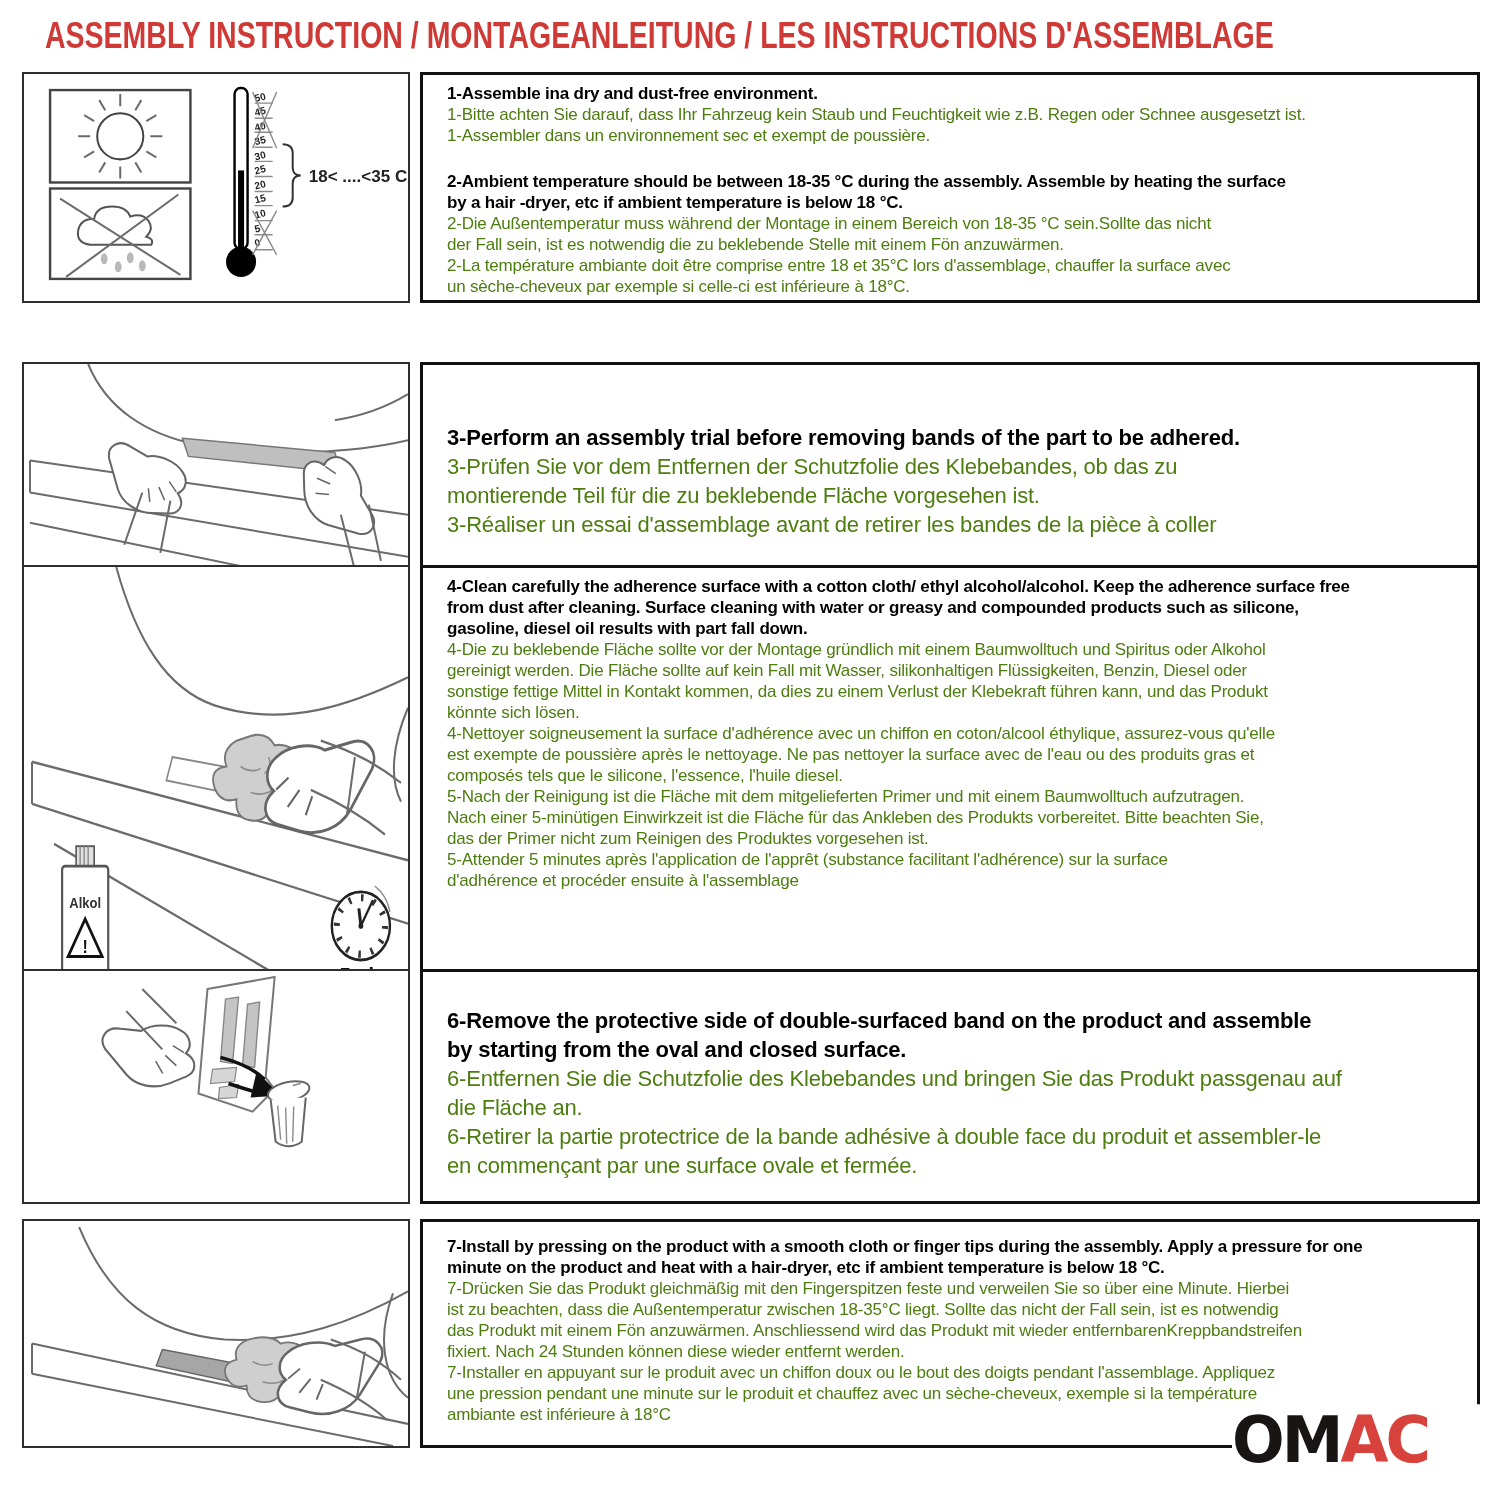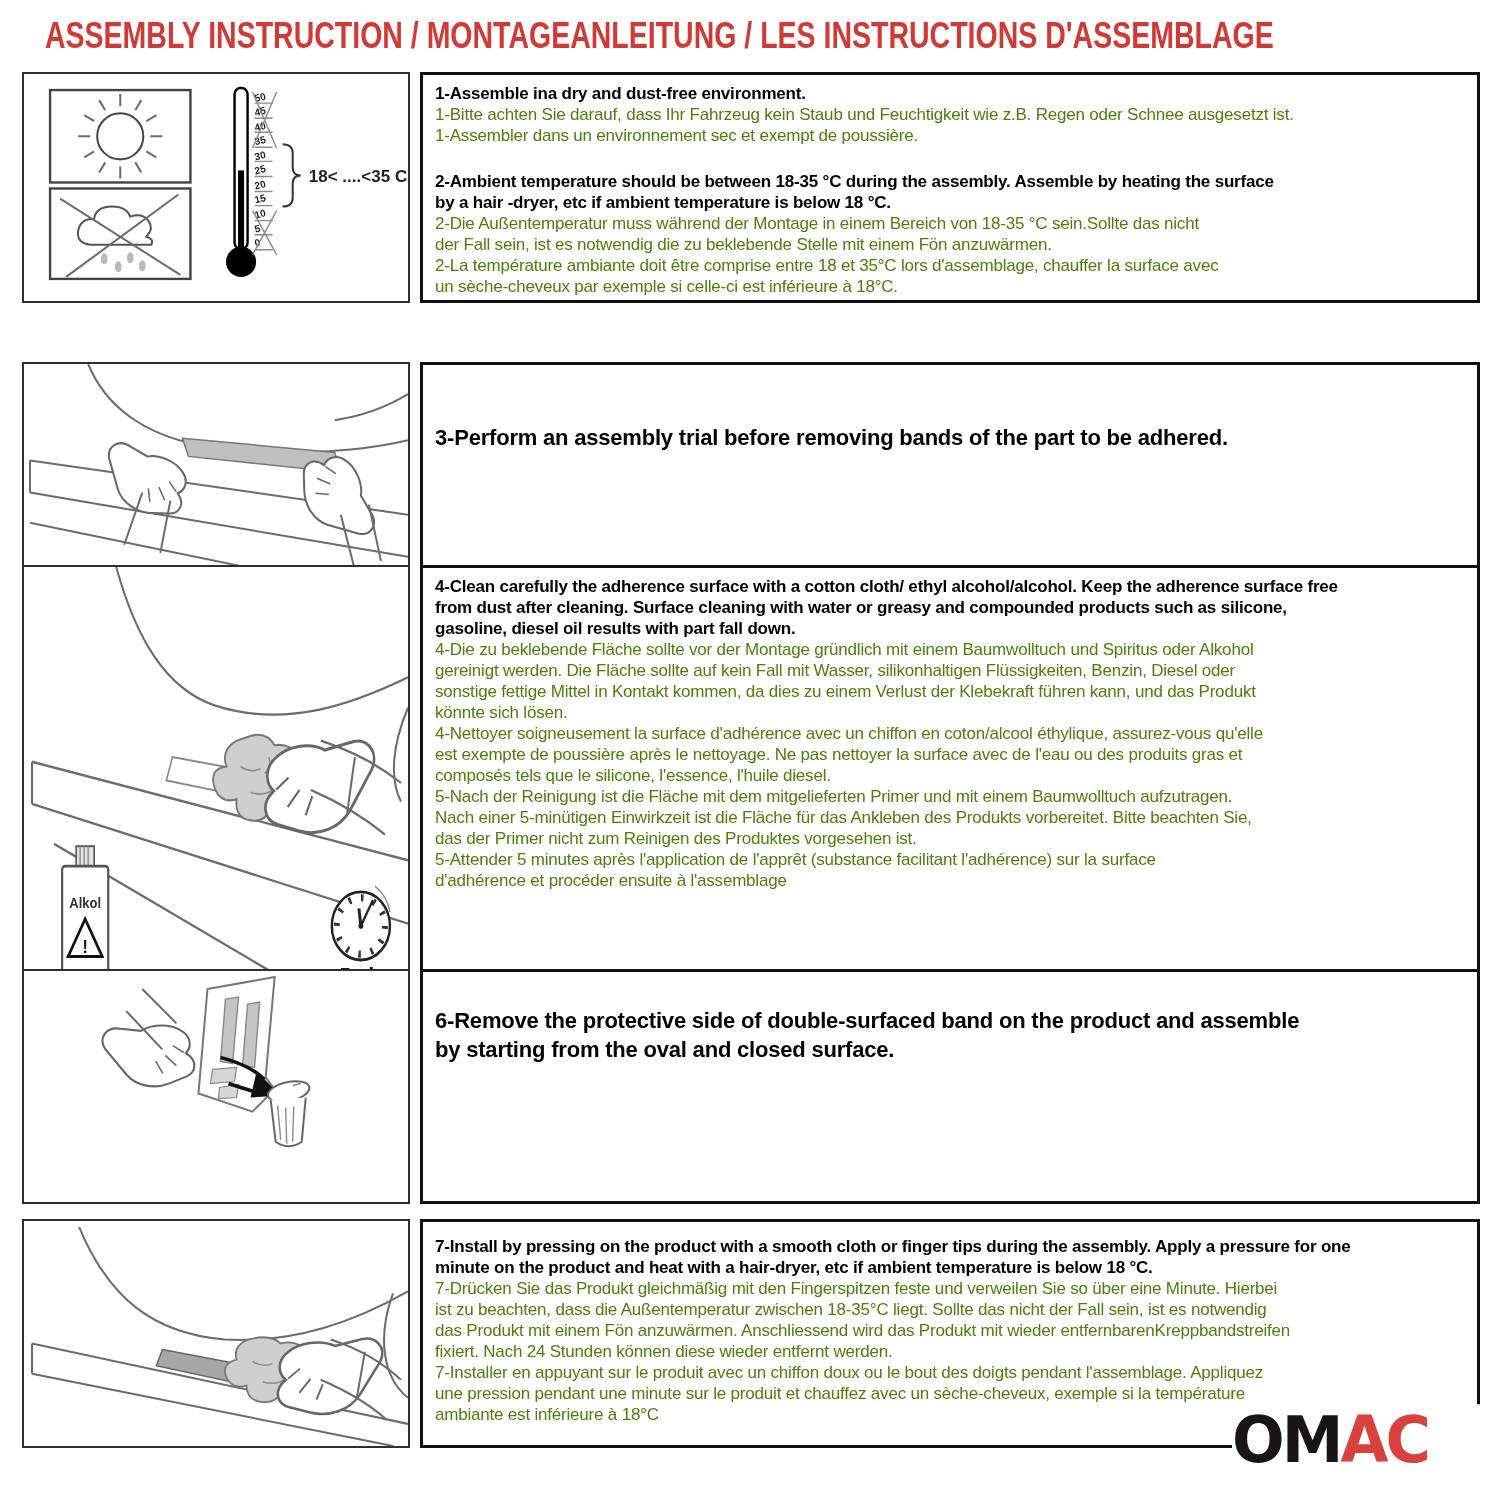--- a/index.html
+++ b/index.html
@@ -3,21 +3,21 @@
 <meta charset="utf-8">
 <style>
   html,body{margin:0;padding:0;background:#ffffff;}
   #page{position:relative;width:1500px;height:1500px;background:#fff;overflow:hidden;
         font-family:"Liberation Sans",sans-serif;color:#1b1b1b;}
   #title{position:absolute;left:45px;top:14px;width:1420px;
          font-size:28.5px;font-weight:bold;color:#cf3a37;white-space:nowrap;
          transform:scaleY(1.32);transform-origin:top left;letter-spacing:0px;}
   .figbox{position:absolute;left:22px;width:388px;border:2.5px solid #2e2e2e;background:#fff;box-sizing:border-box;}
   .txtbox{position:absolute;left:420px;width:1060px;border:3px solid #111;background:#fff;
-          box-sizing:border-box;padding:8px 12px;}
+          box-sizing:border-box;padding:8px 24px;}
   .txtbox p{margin:0;white-space:pre-line;font-size:17px;line-height:21px;letter-spacing:-0.2px;color:#4d7c0f;}
   .txtbox p.b{font-weight:bold;color:#000;}
   .txtbox p.gap{margin-top:25px;}
   .txtbox.big p{font-size:22px;line-height:29px;}
   #row1f,#row1t{top:72px;height:231px;}
   #row2f,#row2t{top:317px;height:233px;margin-top:45px;}
   #row3f,#row3t{top:565px;height:458px;}
   #row4f,#row4t{top:969px;height:235px;}
   #row5f,#row5t{top:1219px;height:229px;}
   #row2t{padding-top:58px;}
@@ -112,20 +112,23 @@
         <path class="ln" d="M118,128 L100,180 M146,136 L136,188"></path>
       </g>
       <g>
         <use href="#mitten" transform="translate(318,96) rotate(48)"></use>
         <path class="ln" d="M316,150 L330,205 M344,140 L356,196"></path>
       </g>
     </svg>
   </div>
   <div class="txtbox big" id="row2t">
     <p class="b">3-Perform an assembly trial before removing bands of the part to be adhered.</p>
+    <p>3-Prüfen Sie vor dem Entfernen der Schutzfolie des Klebebandes, ob das zu
+montierende Teil für die zu beklebende Fläche vorgesehen ist.
+3-Réaliser un essai d'assemblage avant de retirer les bandes de la pièce à coller</p>
   </div>
 
   <div class="figbox" id="row3f">
     <svg viewBox="0 0 383 387" width="100%" height="100%" preserveAspectRatio="none">
       <path class="ln" d="M92,0 C112,62 142,104 190,118 C262,138 330,116 383,94"></path>
       <path class="ln" d="M383,120 C368,150 364,180 376,200"></path>
       <path class="ln" d="M8,166 L383,250 M8,202 L383,304 M8,166 L8,202 M30,236 L330,387"></path>
       <polygon points="148,162 262,180 256,202 142,182" fill="#fff" stroke="#888" stroke-width="1.6"></polygon>
       <g>
         <path d="M212,148 q-16,8 -10,22 q-18,2 -12,18 q6,14 22,10 q-2,16 14,18 q14,2 20,-10 q16,10 26,-2 q8,-10 0,-20 q12,-12 2,-24 q-10,-10 -24,-8 q-8,-12 -24,-8 z" fill="#cfcfcf" stroke="#777" stroke-width="1.8"></path>
@@ -194,20 +197,24 @@
         <ellipse cx="264" cy="120" rx="21" ry="9.5" transform="rotate(-12 264 120)" fill="#fff" stroke="#666" stroke-width="2"></ellipse>
         <path class="thin" stroke="#666" d="M268,114 l8,-2"></path>
         <path d="M246,128 l5,42 q13,9 26,0 l4,-44" fill="#fff" stroke="#666" stroke-width="2"></path>
         <path class="thin" stroke="#999" d="M253,134 l3,34 M261,136 l1,36 M269,135 l-1,35"></path>
       </g>
     </svg>
   </div>
   <div class="txtbox big" id="row4t">
     <p class="b">6-Remove the protective side of double-surfaced band on the product and assemble
 by starting from the oval and closed surface.</p>
+    <p>6-Entfernen Sie die Schutzfolie des Klebebandes und bringen Sie das Produkt passgenau auf
+die Fläche an.
+6-Retirer la partie protectrice de la bande adhésive à double face du produit et assembler-le
+en commençant par une surface ovale et fermée.</p>
   </div>
 
   <div class="figbox" id="row5f">
     <svg viewBox="0 0 383 224" width="100%" height="100%" preserveAspectRatio="none">
       <path class="ln" d="M55,6 C85,78 130,112 200,118 C270,122 330,100 383,70"></path>
       <path class="ln" d="M368,72 C352,116 358,156 383,176"></path>
       <path class="ln" d="M8,122 L383,202 M8,152 L368,224 M8,122 L8,152"></path>
       <polygon points="138,128 212,142 206,160 132,144" fill="#a6a6a6" stroke="#666" stroke-width="1.5"></polygon>
       <g>
         <path d="M224,118 q-16,6 -12,20 q-16,4 -10,18 q6,12 20,8 q0,14 14,16 q14,2 20,-8 q14,8 24,-2 q8,-10 0,-20 q10,-12 0,-22 q-10,-10 -24,-6 q-10,-10 -32,-4 z" fill="#cfcfcf" stroke="#777" stroke-width="1.8"></path>

